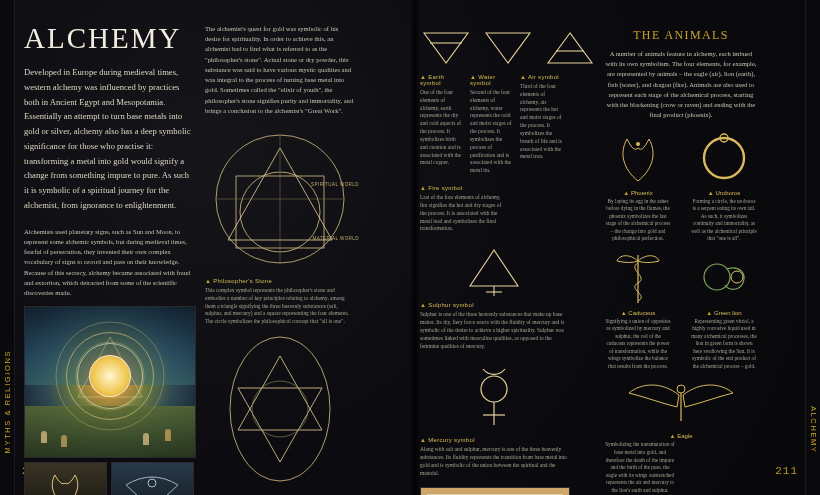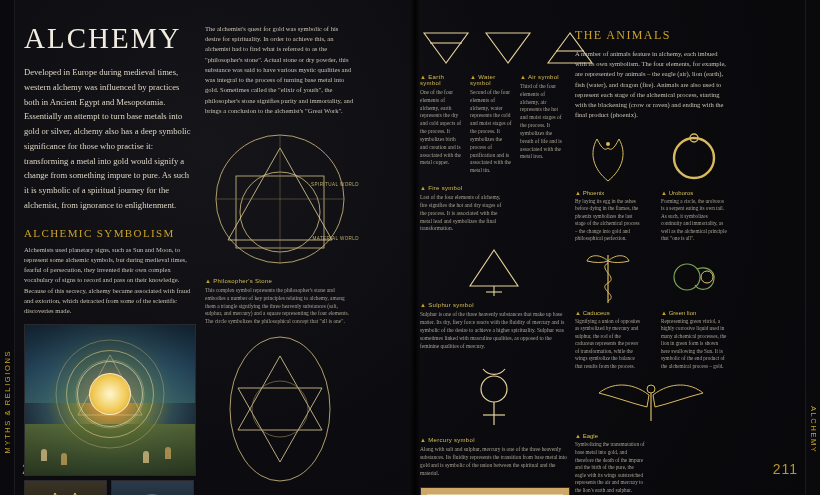--- a/index.html
+++ b/index.html
@@ -32,32 +32,32 @@
   .side-tab span{
     position:absolute;bottom:42px;left:50%;
     transform:translateX(-50%) rotate(180deg);
     writing-mode:vertical-rl;
     font-size:7.5px;letter-spacing:1.6px;
     color:#c9a227;font-family:"Liberation Sans",sans-serif;
     text-transform:uppercase;
   }
   .side-tab.right span{transform:translateX(-50%) rotate(0deg);}
   .folio{
-    position:absolute;bottom:18px;font-size:14px;color:#b9952c;
-    font-family:Liberation Sans, sans-serif;letter-spacing:1px;
+    position:absolute;bottom:18px;font-size:11px;color:#b9952c;
+    font-family:Liberation Mono, monospace;letter-spacing:1px;
   }
   .folio.left{left:22px;}
   .folio.right{right:22px;}
 
   
   .col{position:absolute;top:0;}
   .c1{left:24px;width:170px;top:24px;}
   .c2{left:205px;width:150px;top:24px;}
   .c3{left:420px;width:148px;top:24px;}
-  .c4{left:575px;width:152px;top:24px;}
+  .c4{left:605px;width:152px;top:24px;text-align:center;}
 
   h1.title{
     font-size:29px;letter-spacing:2px;margin:0 0 12px 0;
     font-weight:normal;color:#f2ece0;line-height:1;
   }
   .intro{
     font-size:8.6px;line-height:1.72;color:#ded6c4;margin:0 0 14px 0;
     text-align:left;
   }
   h2.sect{
@@ -166,21 +166,20 @@
     <span>ALCHEMY</span>
   </div>
   <div class="gutter"></div>
   <div class="folio left">210</div>
   <div class="folio right">211</div>
 
   <div class="col c1">
     <h1 class="title">ALCHEMY</h1>
     <p class="intro">Developed in Europe during medieval times, western alchemy was influenced by practices both in Ancient Egypt and Mesopotamia. Essentially an attempt to turn base metals into gold or silver, alchemy also has a deep symbolic significance for those who practise it: transforming a metal into gold would signify a change from something impure to pure. As such it is symbolic of a spiritual journey for the alchemist, from ignorance to enlightenment.</p>
 
-    <h2 class="sect small">ALCHEMIC SYMBOLISM</h2>
     <p class="body">Alchemists used planetary signs, such as Sun and Moon, to represent some alchemic symbols, but during medieval times, fearful of persecution, they invented their own complex vocabulary of signs to record and pass on their knowledge. Because of this secrecy, alchemy became associated with fraud and extortion, which detracted from some of the scientific discoveries made.</p>
 
     <div class="illus">
       <div class="sky"></div>
       <div class="ground"></div>
       <div class="ring r1"></div>
       <div class="ring r2"></div>
       <div class="ring r3"></div>
       <div class="fig" style="left:16px;bottom:14px;"></div>
       <div class="fig" style="left:36px;bottom:10px;background:rgba(200,160,90,.75);"></div>

